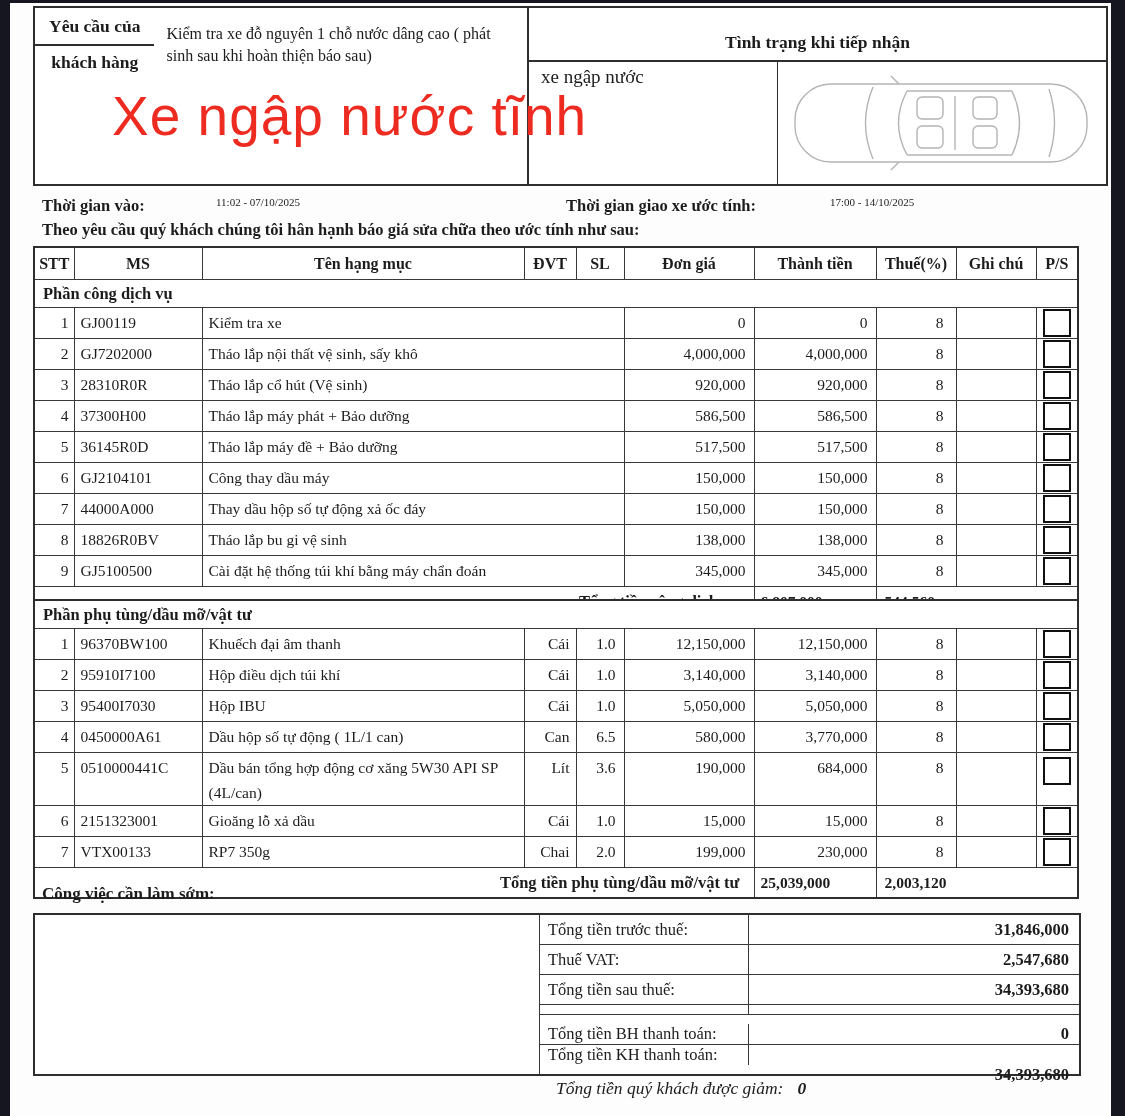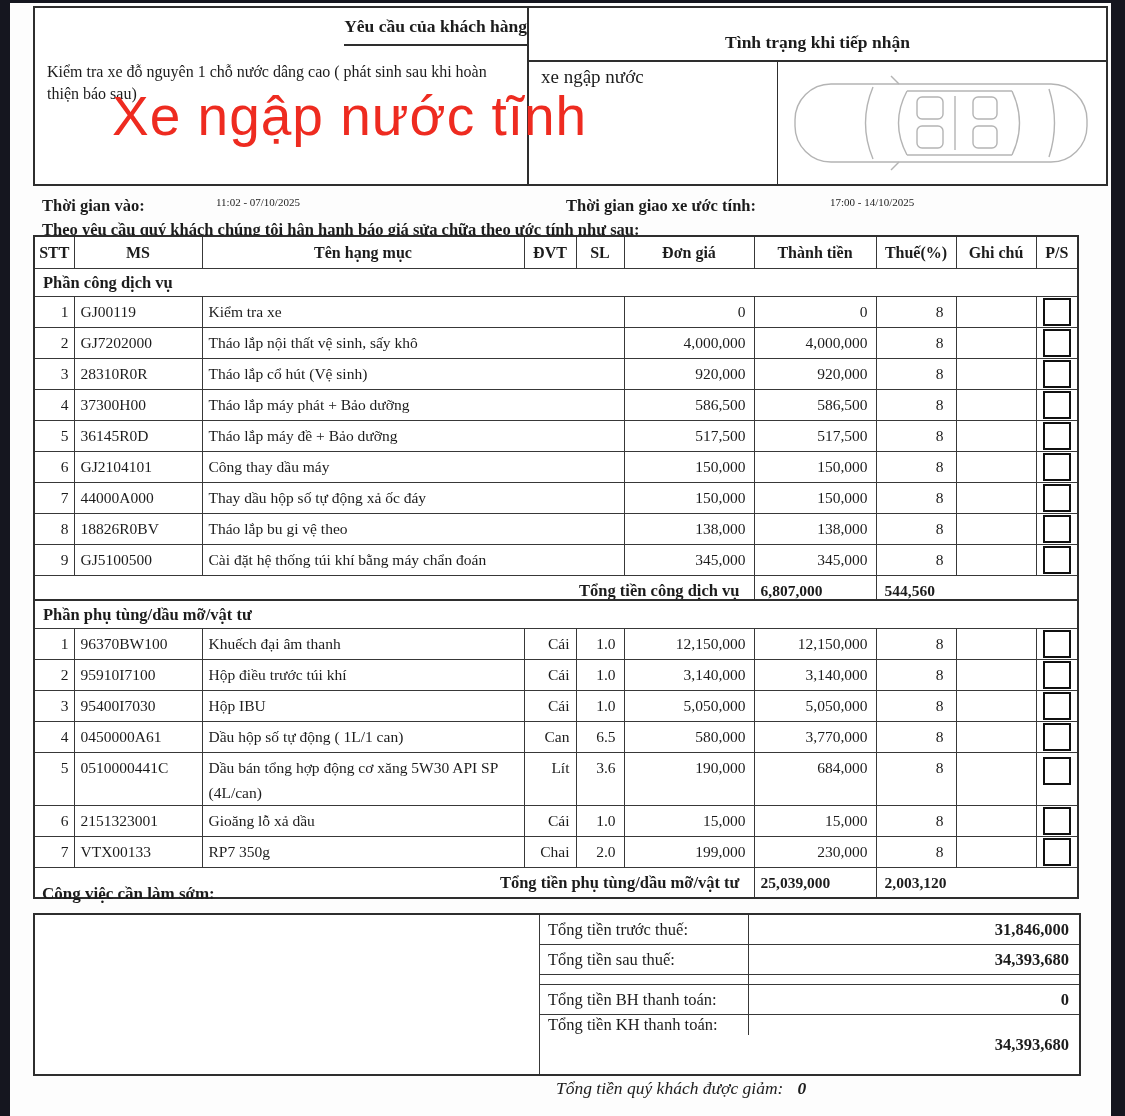--- a/index.html
+++ b/index.html
@@ -6,41 +6,41 @@
   .page{position:relative;width:1125px;height:1116px;background:#fdfdfd;
         font-family:"Liberation Serif", serif;color:#1c1c1c;overflow:hidden;}
   .edge{position:absolute;background:#15161f;}
   .edge-left{left:0;top:0;width:10px;height:1116px;}
   .edge-right{right:0;top:0;width:14px;height:1116px;}
   .edge-top{left:0;top:0;width:1125px;height:3px;}
 
   
   .topbox{position:absolute;left:33px;top:6px;width:1071px;height:176px;
           border:2px solid #2e2e2e;display:flex;background:#fff;}
-  .top-left{width:492px;border-right:2px solid #2e2e2e;display:flex;flex-direction:column;align-items:flex-end;}
+  .top-left{width:492px;border-right:2px solid #2e2e2e;display:flex;flex-direction:row;}
   .box-hdr{height:36px;border-bottom:2px solid #2e2e2e;font-weight:bold;font-size:17.5px;
            text-align:center;line-height:36px;}
   .top-left-content{padding:15px 12px;font-size:16px;line-height:1.4;}
   .top-right{flex:1;display:flex;flex-direction:column;margin-top:16px;}
   .top-right-body{flex:1;display:flex;}
   .cond-cell{width:224px;border-right:1.5px solid #2e2e2e;padding:4px 12px;font-size:19px;}
   .car-cell{flex:1;display:flex;align-items:center;justify-content:center;}
   .overlay-red{position:absolute;left:112px;top:84px;z-index:5;
                font-family:"Liberation Sans", sans-serif;font-size:55px;color:#ee2b20;
                white-space:nowrap;letter-spacing:1px;}
 
   
   .abs{position:absolute;}
   .lbl-b{font-weight:bold;font-size:16.5px;}
   .val{font-size:11px;}
 
   
   table{border-collapse:collapse;table-layout:fixed;background:#fff;}
   .quote-table{position:absolute;left:33px;width:1044px;border:2px solid #2e2e2e;}
-  #svc-table{top:235px;padding-left:20px;}
+  #svc-table{top:246px;padding-left:20px;}
   #parts-table{top:599px;}
   td,th{border:1.4px solid #383838;font-size:15.5px;padding:0 6px;overflow:hidden;}
   th{font-weight:bold;text-align:center;font-size:16px;height:31px;padding:0 2px;}
   tr.data-row td{height:28px;}
   #parts-table tr.data-row td{height:27px;}
   tr.tall-row td{height:54px;vertical-align:top;line-height:25px;padding-top:2px;}
   tr.section-row td{height:27px;font-weight:bold;font-size:16.5px;text-align:left;padding-left:8px;}
   tr.total-row td{height:29px;}
   .c-stt{text-align:right;padding-right:5px;}
   .c-ms{text-align:left;}
@@ -56,21 +56,21 @@
   .tall-row .cb{margin-top:2px;}
 
   
   .todo-hdr{left:42px;top:884px;font-weight:bold;font-size:17px;}
   .summary{position:absolute;left:33px;top:913px;width:1044px;height:159px;
            border:2px solid #2e2e2e;display:flex;background:#fff;}
   .sum-left{width:504px;border-right:1.4px solid #383838;}
   .sum-right{flex:1;display:flex;flex-direction:column;}
   .sum-row{display:flex;border-bottom:1.4px solid #383838;height:29px;align-items:stretch;}
   .sum-row.gap{height:9px;border-bottom:none;}
-  .sum-row.after-gap{border-top:1.4px solid #383838;}
+  .sum-row.after-gap{border-top:1.4px solid #383838;align-items:flex-end;}
   .sum-row:last-child{border-bottom:none;flex-direction:column;}
   .sum-label{width:200px;border-right:1.4px solid #383838;padding-left:8px;font-size:16.5px;
              display:flex;align-items:center;}
   .sum-value{flex:1;display:flex;align-items:center;justify-content:flex-end;
              padding-right:10px;font-weight:bold;font-size:16.5px;}
   .discount-line{left:556px;top:1078px;font-style:italic;font-size:17.5px;}
   .discount-line .dv{margin-left:14px;font-weight:bold;}
 </style>
 </head>
 <body>
@@ -229,21 +229,21 @@
       <td class="c-num">150,000</td>
       <td class="c-tax">8</td>
       <td></td>
       <td>
             <div class="cb"></div>
           </td>
     </tr>
     <tr class="data-row">
       <td class="c-stt">8</td>
       <td class="c-ms">18826R0BV</td>
-      <td class="c-name" colspan="3">Tháo lắp bu gi vệ theo</td>
+      <td class="c-name" colspan="3">Tháo lắp bu gi vệ sinh</td>
       <td class="c-num">138,000</td>
       <td class="c-num">138,000</td>
       <td class="c-tax">8</td>
       <td></td>
       <td>
             <div class="cb"></div>
           </td>
     </tr>
     <tr class="data-row">
       <td class="c-stt">9</td>
@@ -292,21 +292,21 @@
       <td class="c-num">12,150,000</td>
       <td class="c-tax">8</td>
       <td></td>
       <td>
             <div class="cb"></div>
           </td>
     </tr>
     <tr class="data-row">
       <td class="c-stt">2</td>
       <td class="c-ms">95910I7100</td>
-      <td class="c-name">Hộp điều trước túi khí</td>
+      <td class="c-name">Hộp điều dịch túi khí</td>
       <td class="c-dvt">Cái</td>
       <td class="c-sl">1.0</td>
       <td class="c-num">3,140,000</td>
       <td class="c-num">3,140,000</td>
       <td class="c-tax">8</td>
       <td></td>
       <td>
             <div class="cb"></div>
           </td>
     </tr>
@@ -391,20 +391,24 @@
   <div class="abs todo-hdr">Công việc cần làm sớm:</div>
 
   <div class="summary">
     <div class="sum-left"></div>
     <div class="sum-right">
       <div class="sum-row">
         <div class="sum-label">Tổng tiền trước thuế:</div>
         <div class="sum-value">31,846,000</div>
       </div>
       <div class="sum-row">
+        <div class="sum-label">Thuế VAT:</div>
+        <div class="sum-value">2,547,680</div>
+      </div>
+      <div class="sum-row">
         <div class="sum-label">Tổng tiền sau thuế:</div>
         <div class="sum-value">34,393,680</div>
       </div>
       <div class="sum-row gap">
         <div class="sum-label"></div>
         <div class="sum-value"></div>
       </div>
       <div class="sum-row after-gap">
         <div class="sum-label">Tổng tiền BH thanh toán:</div>
         <div class="sum-value">0</div>

